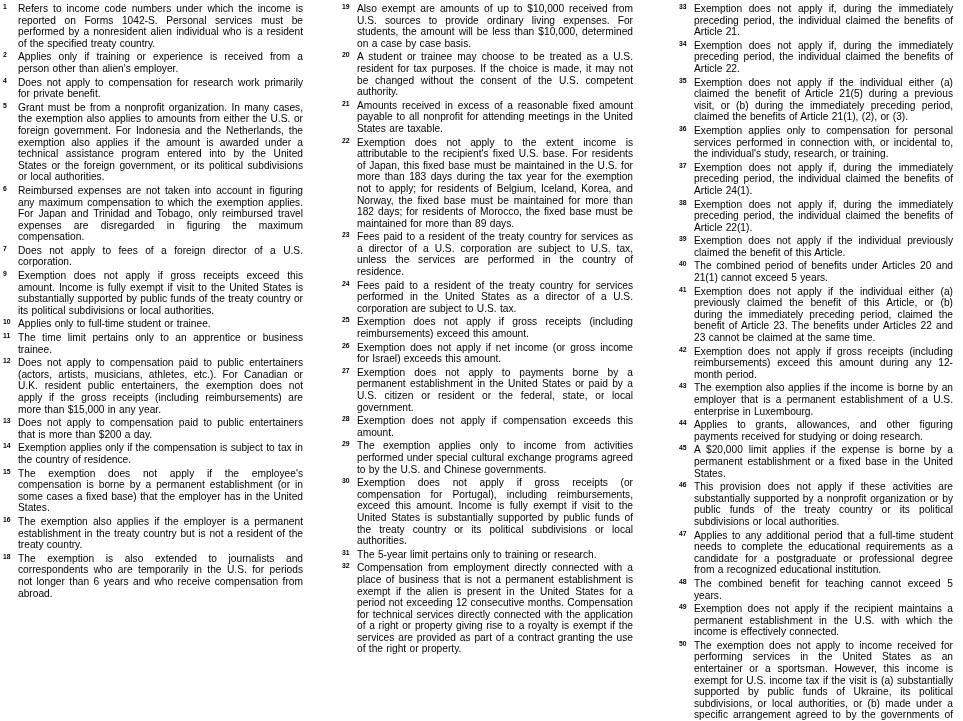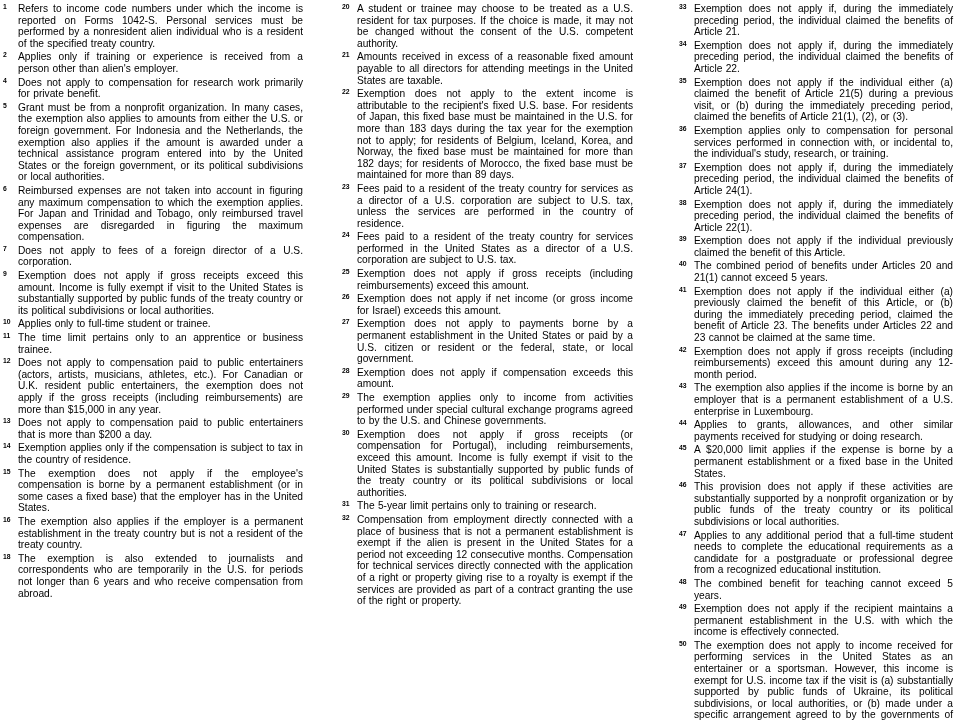--- a/index.html
+++ b/index.html
@@ -53,22 +53,23 @@
       <div class="footnote"><span class="fn-num">10</span><span class="fn-text">Applies only to full-time student or trainee.</span></div>
       <div class="footnote"><span class="fn-num">11</span><span class="fn-text">The time limit pertains only to an apprentice or business trainee.</span></div>
       <div class="footnote"><span class="fn-num">12</span><span class="fn-text">Does not apply to compensation paid to public entertainers (actors, artists, musicians, athletes, etc.). For Canadian or U.K. resident public entertainers, the exemption does not apply if the gross receipts (including reimbursements) are more than $15,000 in any year.</span></div>
       <div class="footnote"><span class="fn-num">13</span><span class="fn-text">Does not apply to compensation paid to public entertainers that is more than $200 a day.</span></div>
       <div class="footnote"><span class="fn-num">14</span><span class="fn-text">Exemption applies only if the compensation is subject to tax in the country of residence.</span></div>
       <div class="footnote"><span class="fn-num">15</span><span class="fn-text">The exemption does not apply if the employee's compensation is borne by a permanent establishment (or in some cases a fixed base) that the employer has in the United States.</span></div>
       <div class="footnote"><span class="fn-num">16</span><span class="fn-text">The exemption also applies if the employer is a permanent establishment in the treaty country but is not a resident of the treaty country.</span></div>
       <div class="footnote"><span class="fn-num">18</span><span class="fn-text">The exemption is also extended to journalists and correspondents who are temporarily in the U.S. for periods not longer than 6 years and who receive compensation from abroad.</span></div>
     </div>
   <div class="col col-2">
+      <div class="footnote"><span class="fn-num">19</span><span class="fn-text">Also exempt are amounts of up to $10,000 received from U.S. sources to provide ordinary living expenses. For students, the amount will be less than $10,000, determined on a case by case basis.</span></div>
       <div class="footnote"><span class="fn-num">20</span><span class="fn-text">A student or trainee may choose to be treated as a U.S. resident for tax purposes. If the choice is made, it may not be changed without the consent of the U.S. competent authority.</span></div>
-      <div class="footnote"><span class="fn-num">21</span><span class="fn-text">Amounts received in excess of a reasonable fixed amount payable to all directors for attending meetings in the United States are taxable.</span></div>
+      <div class="footnote"><span class="fn-num">21</span><span class="fn-text">Amounts received in excess of a reasonable fixed amount payable to all nonprofit for attending meetings in the United States are taxable.</span></div>
       <div class="footnote"><span class="fn-num">22</span><span class="fn-text">Exemption does not apply to the extent income is attributable to the recipient's fixed U.S. base. For residents of Japan, this fixed base must be maintained in the U.S. for more than 183 days during the tax year for the exemption not to apply; for residents of Belgium, Iceland, Korea, and Norway, the fixed base must be maintained for more than 182 days; for residents of Morocco, the fixed base must be maintained for more than 89 days.</span></div>
       <div class="footnote"><span class="fn-num">23</span><span class="fn-text">Fees paid to a resident of the treaty country for services as a director of a U.S. corporation are subject to U.S. tax, unless the services are performed in the country of residence.</span></div>
       <div class="footnote"><span class="fn-num">24</span><span class="fn-text">Fees paid to a resident of the treaty country for services performed in the United States as a director of a U.S. corporation are subject to U.S. tax.</span></div>
       <div class="footnote"><span class="fn-num">25</span><span class="fn-text">Exemption does not apply if gross receipts (including reimbursements) exceed this amount.</span></div>
       <div class="footnote"><span class="fn-num">26</span><span class="fn-text">Exemption does not apply if net income (or gross income for Israel) exceeds this amount.</span></div>
       <div class="footnote"><span class="fn-num">27</span><span class="fn-text">Exemption does not apply to payments borne by a permanent establishment in the United States or paid by a U.S. citizen or resident or the federal, state, or local government.</span></div>
       <div class="footnote"><span class="fn-num">28</span><span class="fn-text">Exemption does not apply if compensation exceeds this amount.</span></div>
       <div class="footnote"><span class="fn-num">29</span><span class="fn-text">The exemption applies only to income from activities performed under special cultural exchange programs agreed to by the U.S. and Chinese governments.</span></div>
       <div class="footnote"><span class="fn-num">30</span><span class="fn-text">Exemption does not apply if gross receipts (or compensation for Portugal), including reimbursements, exceed this amount. Income is fully exempt if visit to the United States is substantially supported by public funds of the treaty country or its political subdivisions or local authorities.</span></div>
       <div class="footnote"><span class="fn-num">31</span><span class="fn-text">The 5-year limit pertains only to training or research.</span></div>
@@ -79,21 +80,21 @@
       <div class="footnote"><span class="fn-num">34</span><span class="fn-text">Exemption does not apply if, during the immediately preceding period, the individual claimed the benefits of Article 22.</span></div>
       <div class="footnote"><span class="fn-num">35</span><span class="fn-text">Exemption does not apply if the individual either (a) claimed the benefit of Article 21(5) during a previous visit, or (b) during the immediately preceding period, claimed the benefits of Article 21(1), (2), or (3).</span></div>
       <div class="footnote"><span class="fn-num">36</span><span class="fn-text">Exemption applies only to compensation for personal services performed in connection with, or incidental to, the individual's study, research, or training.</span></div>
       <div class="footnote"><span class="fn-num">37</span><span class="fn-text">Exemption does not apply if, during the immediately preceding period, the individual claimed the benefits of Article 24(1).</span></div>
       <div class="footnote"><span class="fn-num">38</span><span class="fn-text">Exemption does not apply if, during the immediately preceding period, the individual claimed the benefits of Article 22(1).</span></div>
       <div class="footnote"><span class="fn-num">39</span><span class="fn-text">Exemption does not apply if the individual previously claimed the benefit of this Article.</span></div>
       <div class="footnote"><span class="fn-num">40</span><span class="fn-text">The combined period of benefits under Articles 20 and 21(1) cannot exceed 5 years.</span></div>
       <div class="footnote"><span class="fn-num">41</span><span class="fn-text">Exemption does not apply if the individual either (a) previously claimed the benefit of this Article, or (b) during the immediately preceding period, claimed the benefit of Article 23. The benefits under Articles 22 and 23 cannot be claimed at the same time.</span></div>
       <div class="footnote"><span class="fn-num">42</span><span class="fn-text">Exemption does not apply if gross receipts (including reimbursements) exceed this amount during any 12-month period.</span></div>
       <div class="footnote"><span class="fn-num">43</span><span class="fn-text">The exemption also applies if the income is borne by an employer that is a permanent establishment of a U.S. enterprise in Luxembourg.</span></div>
-      <div class="footnote"><span class="fn-num">44</span><span class="fn-text">Applies to grants, allowances, and other similar payments received for studying or doing research.</span></div>
+      <div class="footnote"><span class="fn-num">44</span><span class="fn-text">Applies to grants, allowances, and other figuring payments received for studying or doing research.</span></div>
       <div class="footnote"><span class="fn-num">45</span><span class="fn-text">A $20,000 limit applies if the expense is borne by a permanent establishment or a fixed base in the United States.</span></div>
       <div class="footnote"><span class="fn-num">46</span><span class="fn-text">This provision does not apply if these activities are substantially supported by a nonprofit organization or by public funds of the treaty country or its political subdivisions or local authorities.</span></div>
       <div class="footnote"><span class="fn-num">47</span><span class="fn-text">Applies to any additional period that a full-time student needs to complete the educational requirements as a candidate for a postgraduate or professional degree from a recognized educational institution.</span></div>
       <div class="footnote"><span class="fn-num">48</span><span class="fn-text">The combined benefit for teaching cannot exceed 5 years.</span></div>
       <div class="footnote"><span class="fn-num">49</span><span class="fn-text">Exemption does not apply if the recipient maintains a permanent establishment in the U.S. with which the income is effectively connected.</span></div>
       <div class="footnote"><span class="fn-num">50</span><span class="fn-text">The exemption does not apply to income received for performing services in the United States as an entertainer or a sportsman. However, this income is exempt for U.S. income tax if the visit is (a) substantially supported by public funds of Ukraine, its political subdivisions, or local authorities, or (b) made under a specific arrangement agreed to by the governments of the treaty countries.</span></div>
     </div>
 </div>
 
 </body></html>

